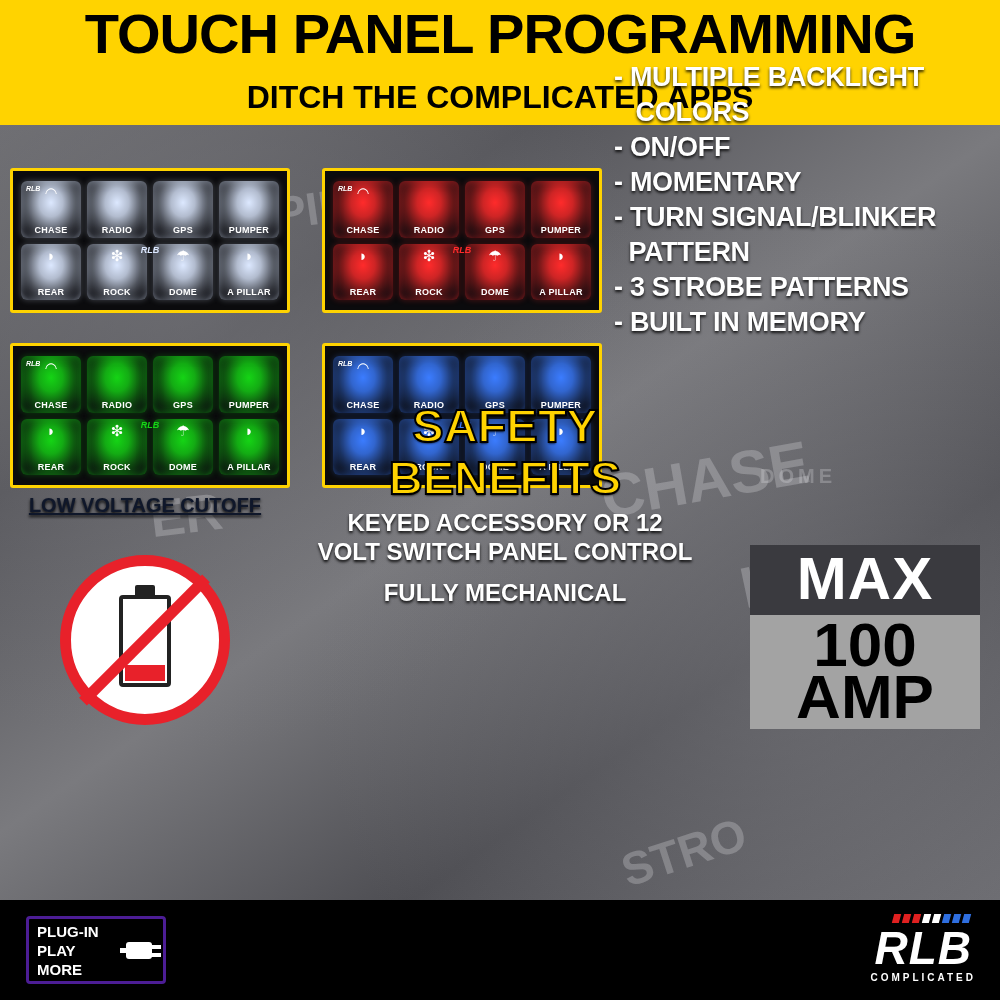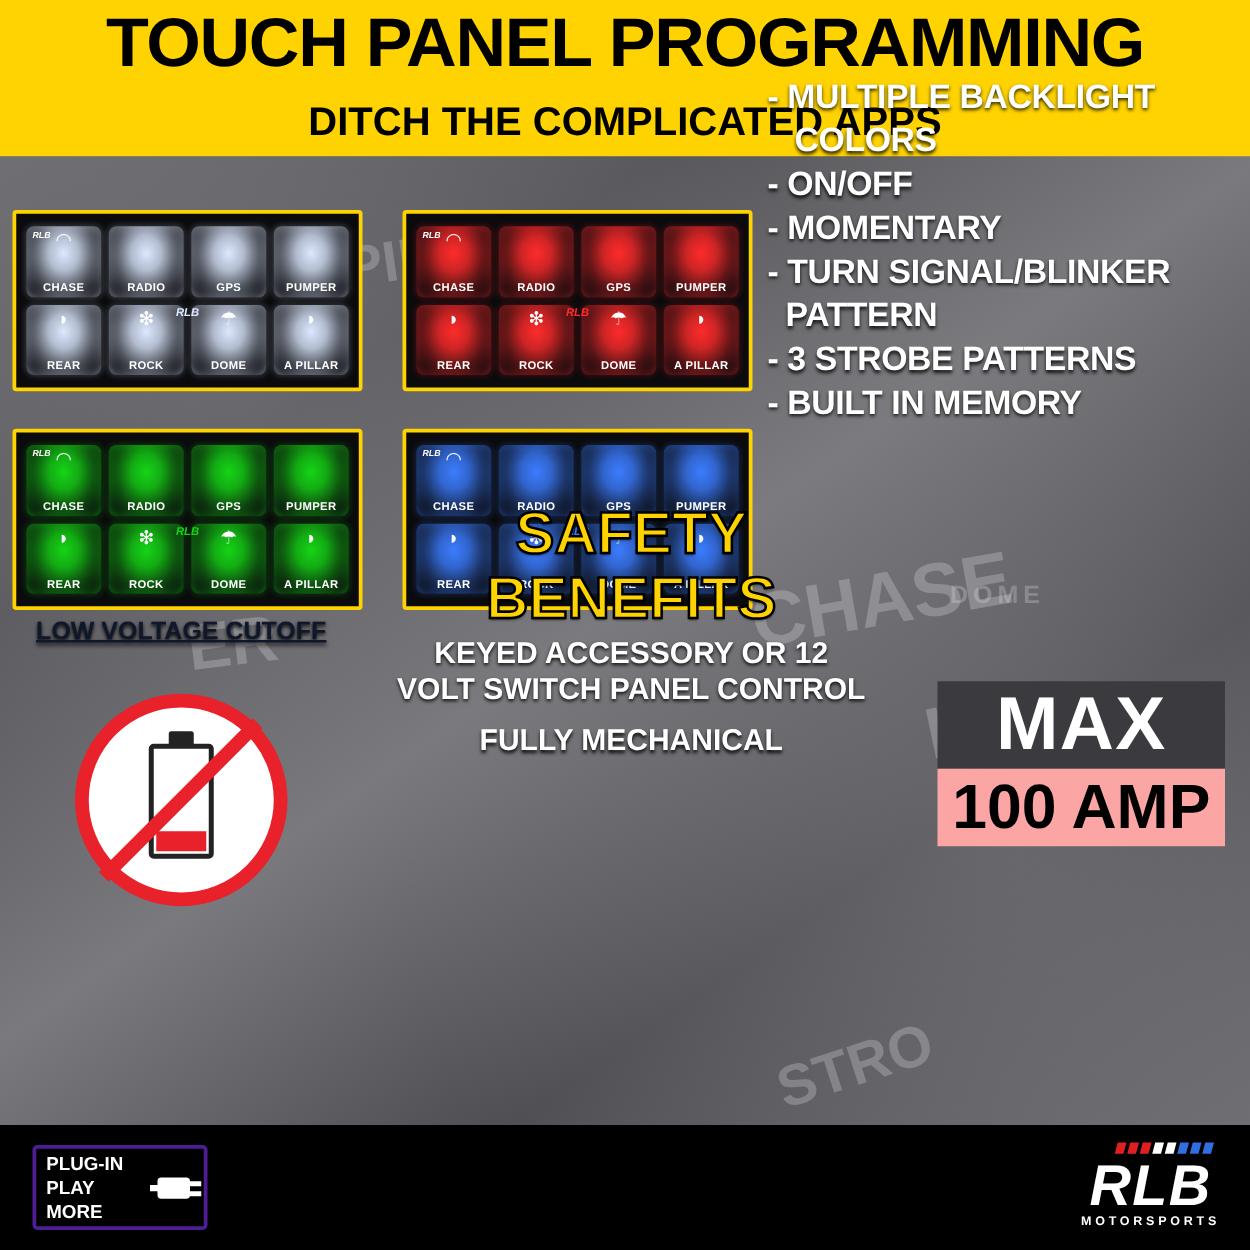--- a/index.html
+++ b/index.html
@@ -171,21 +171,21 @@
   }
 
   
   .maxbadge{position:absolute;left:750px;top:545px;width:230px;}
   .maxbadge .max{
     background:#3a3a3f;color:#fff;font-size:60px;font-weight:bold;
     text-align:center;line-height:64px;padding:2px 0 4px 0;
     letter-spacing:1px;
   }
   .maxbadge .amp{
-    background:#fca5a5;color:#000;font-size:50px;font-weight:bold;
+    background:#a3a3a3;color:#000;font-size:62px;font-weight:bold;
     text-align:center;line-height:52px;padding:4px 0 6px 0;
     letter-spacing:0px;
   }
 
   
   .footer{
     position:absolute;left:0;top:900px;width:1000px;height:100px;background:#000;
   }
   .plugbox{
     position:absolute;left:26px;top:16px;width:140px;height:68px;
@@ -430,16 +430,16 @@
           <i style="background: rgb(224, 32, 32);"></i>
           <i style="background: rgb(224, 32, 32);"></i>
           <i style="background: rgb(224, 32, 32);"></i>
           <i style="background: rgb(255, 255, 255);"></i>
           <i style="background: rgb(255, 255, 255);"></i>
           <i style="background: rgb(47, 111, 224);"></i>
           <i style="background: rgb(47, 111, 224);"></i>
           <i style="background: rgb(47, 111, 224);"></i>
         </div>
       <div class="word">RLB</div>
-      <div class="ms">MOTORSPORTS</div>
+      <div class="ms">COMPLICATED</div>
     </div>
   </div>
 </div>
 
 </body></html>

